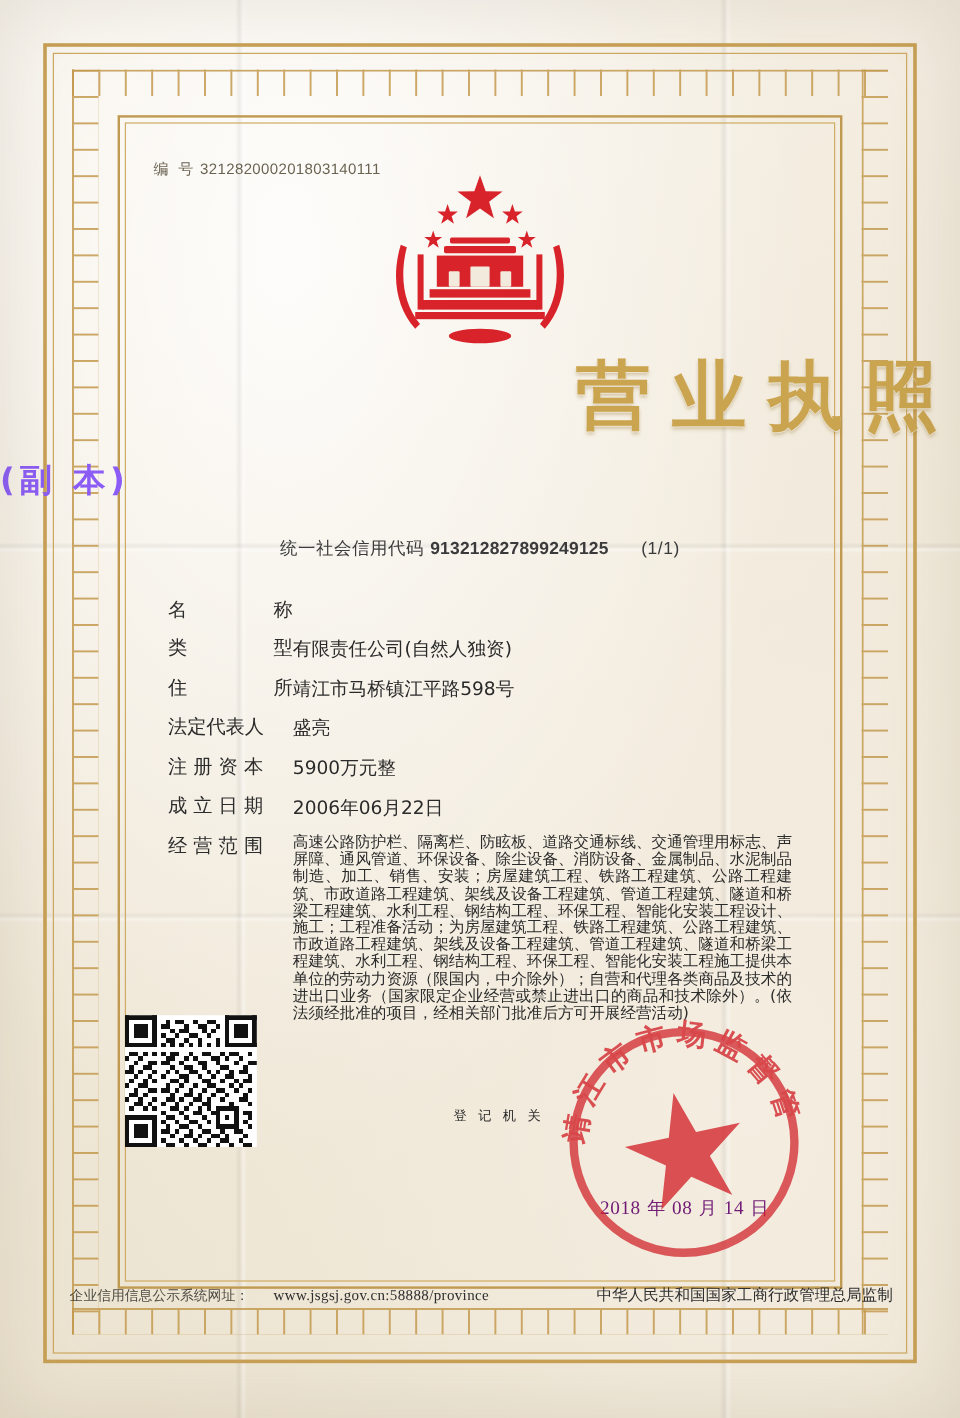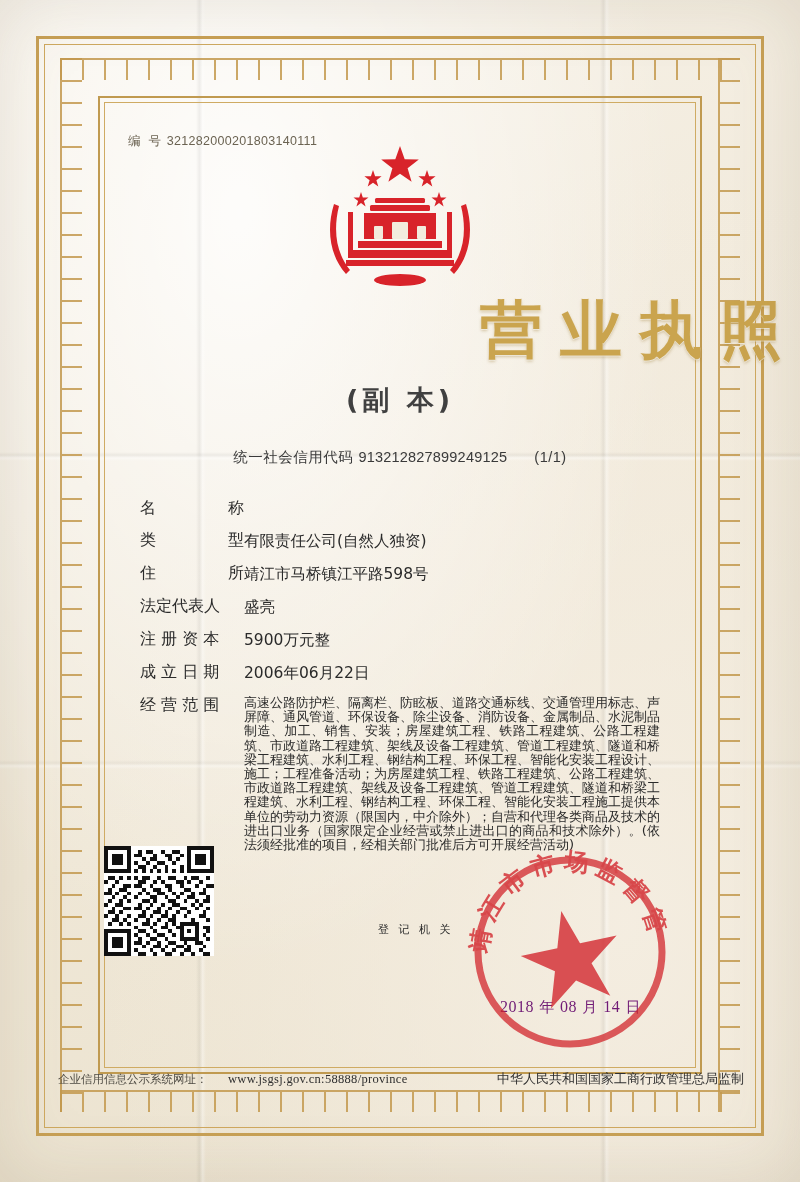--- a/index.html
+++ b/index.html
@@ -137,41 +137,42 @@
     letter-spacing: 18px;
     text-indent: 18px;
     color: #caa44e;
     text-shadow: 0 1px 0 rgba(255,255,255,0.5), 0 2px 3px rgba(150,115,40,0.35);
   }
   .subtitle {
     position: absolute;
     left: 0;
     right: 0;
     top: 382px;
-    text-align: center;
+    text-align: left;
     font-family: "DejaVu Sans", sans-serif;
     font-weight: bold;
     font-size: 27px;
     letter-spacing: 4px;
-    color: #404040;
+    color: #8b5cf6;
   }
 
   .credit-code {
     position: absolute;
     left: 0;
     right: 0;
     top: 448px;
     text-align: center;
     font-size: 14.5px;
     color: #3a3a3a;
     letter-spacing: 0.5px;
   }
   .credit-code .num {
     font-family: "Liberation Sans", sans-serif;
     letter-spacing: 0.2px;
+    font-weight: bold;
   }
   .credit-code .pages {
     font-family: "Liberation Sans", sans-serif;
     margin-left: 22px;
   }
 
   .fields {
     position: absolute;
     left: 140px;
     top: 498px;

